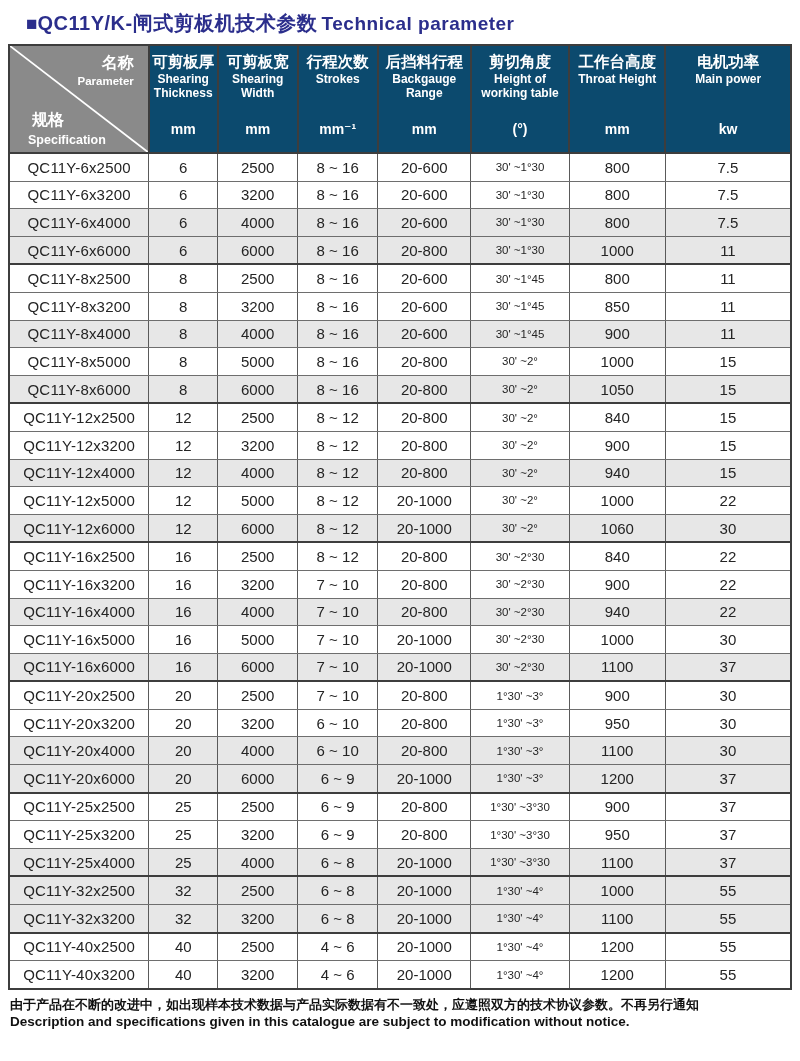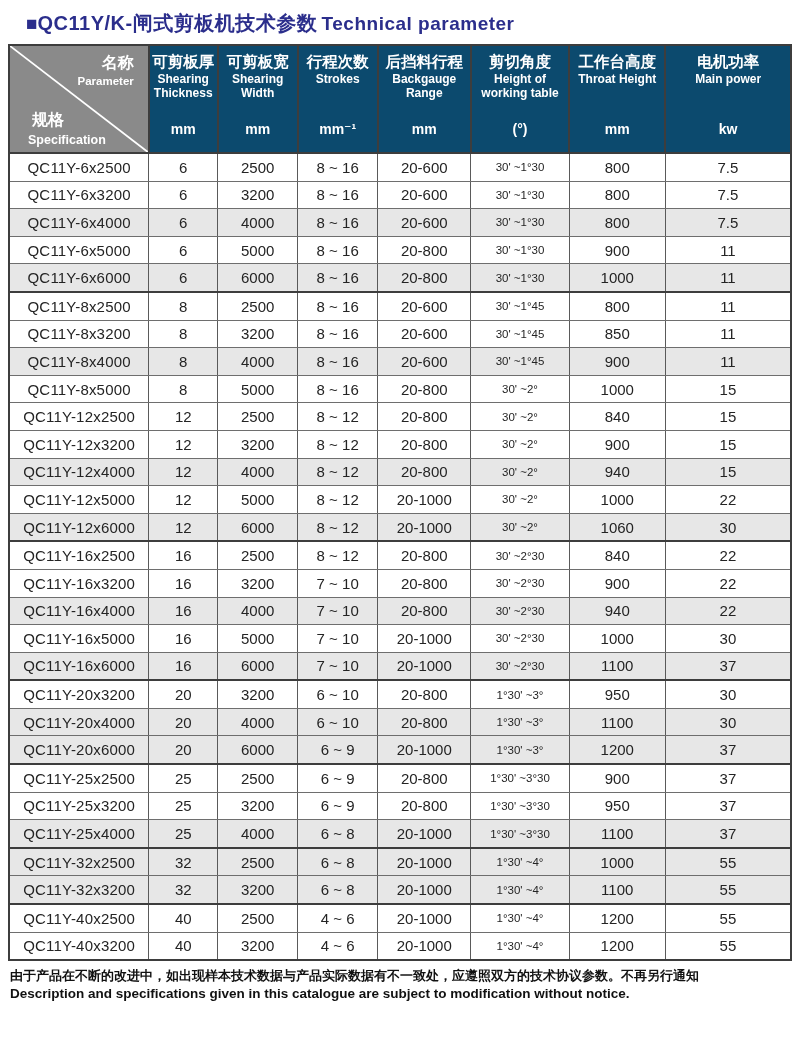--- a/index.html
+++ b/index.html
@@ -171,30 +171,20 @@
         <tr class="shaded">
           <td class="model">QC11Y-6x4000</td>
           <td>6</td>
           <td>4000</td>
           <td>8 ~ 16</td>
           <td>20-600</td>
           <td class="angle">30'  ~1°30</td>
           <td>800</td>
           <td>7.5</td>
         </tr>
-        <tr>
-          <td class="model">QC11Y-6x5000</td>
-          <td>6</td>
-          <td>5000</td>
-          <td>8 ~ 16</td>
-          <td>20-800</td>
-          <td class="angle">30'  ~1°30</td>
-          <td>900</td>
-          <td>11</td>
-        </tr>
         <tr class="shaded group-end">
           <td class="model">QC11Y-6x6000</td>
           <td>6</td>
           <td>6000</td>
           <td>8 ~ 16</td>
           <td>20-800</td>
           <td class="angle">30'  ~1°30</td>
           <td>1000</td>
           <td>11</td>
         </tr>
@@ -229,20 +219,30 @@
           <td>11</td>
         </tr>
         <tr>
           <td class="model">QC11Y-8x5000</td>
           <td>8</td>
           <td>5000</td>
           <td>8 ~ 16</td>
           <td>20-800</td>
           <td class="angle">30'  ~2°</td>
           <td>1000</td>
+          <td>15</td>
+        </tr>
+        <tr class="shaded group-end">
+          <td class="model">QC11Y-8x6000</td>
+          <td>8</td>
+          <td>6000</td>
+          <td>8 ~ 16</td>
+          <td>20-800</td>
+          <td class="angle">30'  ~2°</td>
+          <td>1050</td>
           <td>15</td>
         </tr>
         <tr>
           <td class="model">QC11Y-12x2500</td>
           <td>12</td>
           <td>2500</td>
           <td>8 ~ 12</td>
           <td>20-800</td>
           <td class="angle">30'  ~2°</td>
           <td>840</td>
@@ -332,20 +332,30 @@
           <td class="model">QC11Y-16x6000</td>
           <td>16</td>
           <td>6000</td>
           <td>7 ~ 10</td>
           <td>20-1000</td>
           <td class="angle">30'  ~2°30</td>
           <td>1100</td>
           <td>37</td>
         </tr>
         <tr>
+          <td class="model">QC11Y-20x2500</td>
+          <td>20</td>
+          <td>2500</td>
+          <td>7 ~ 10</td>
+          <td>20-800</td>
+          <td class="angle">1°30'  ~3°</td>
+          <td>900</td>
+          <td>30</td>
+        </tr>
+        <tr>
           <td class="model">QC11Y-20x3200</td>
           <td>20</td>
           <td>3200</td>
           <td>6 ~ 10</td>
           <td>20-800</td>
           <td class="angle">1°30'  ~3°</td>
           <td>950</td>
           <td>30</td>
         </tr>
         <tr class="shaded">

